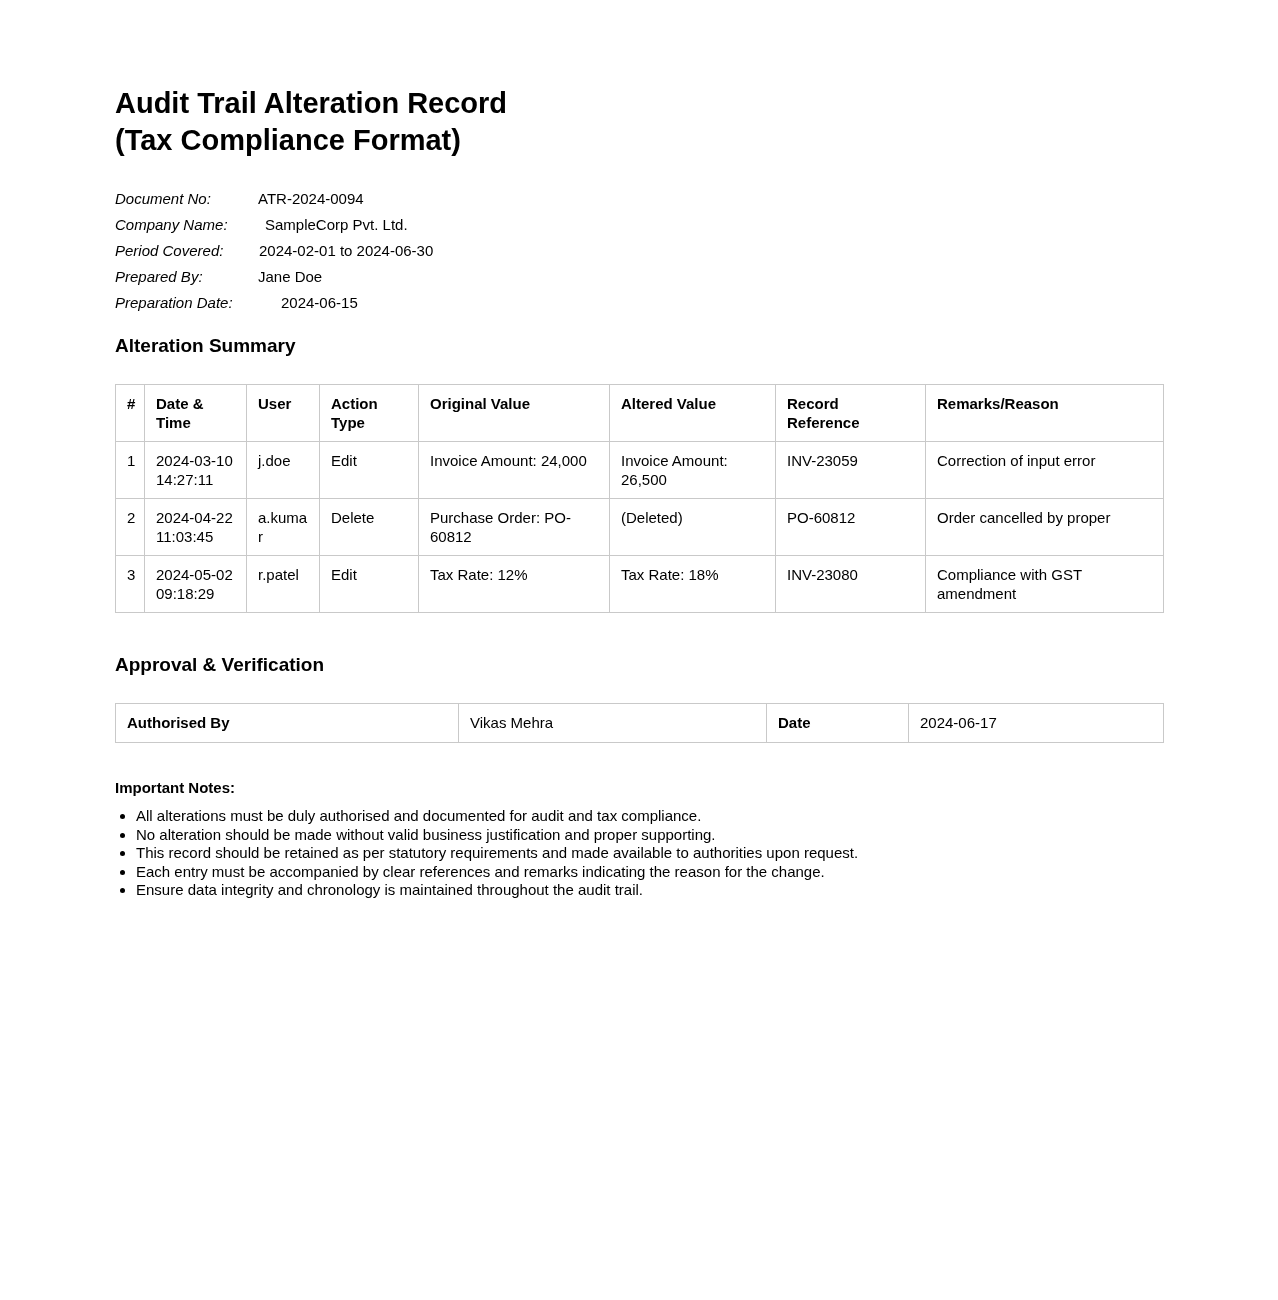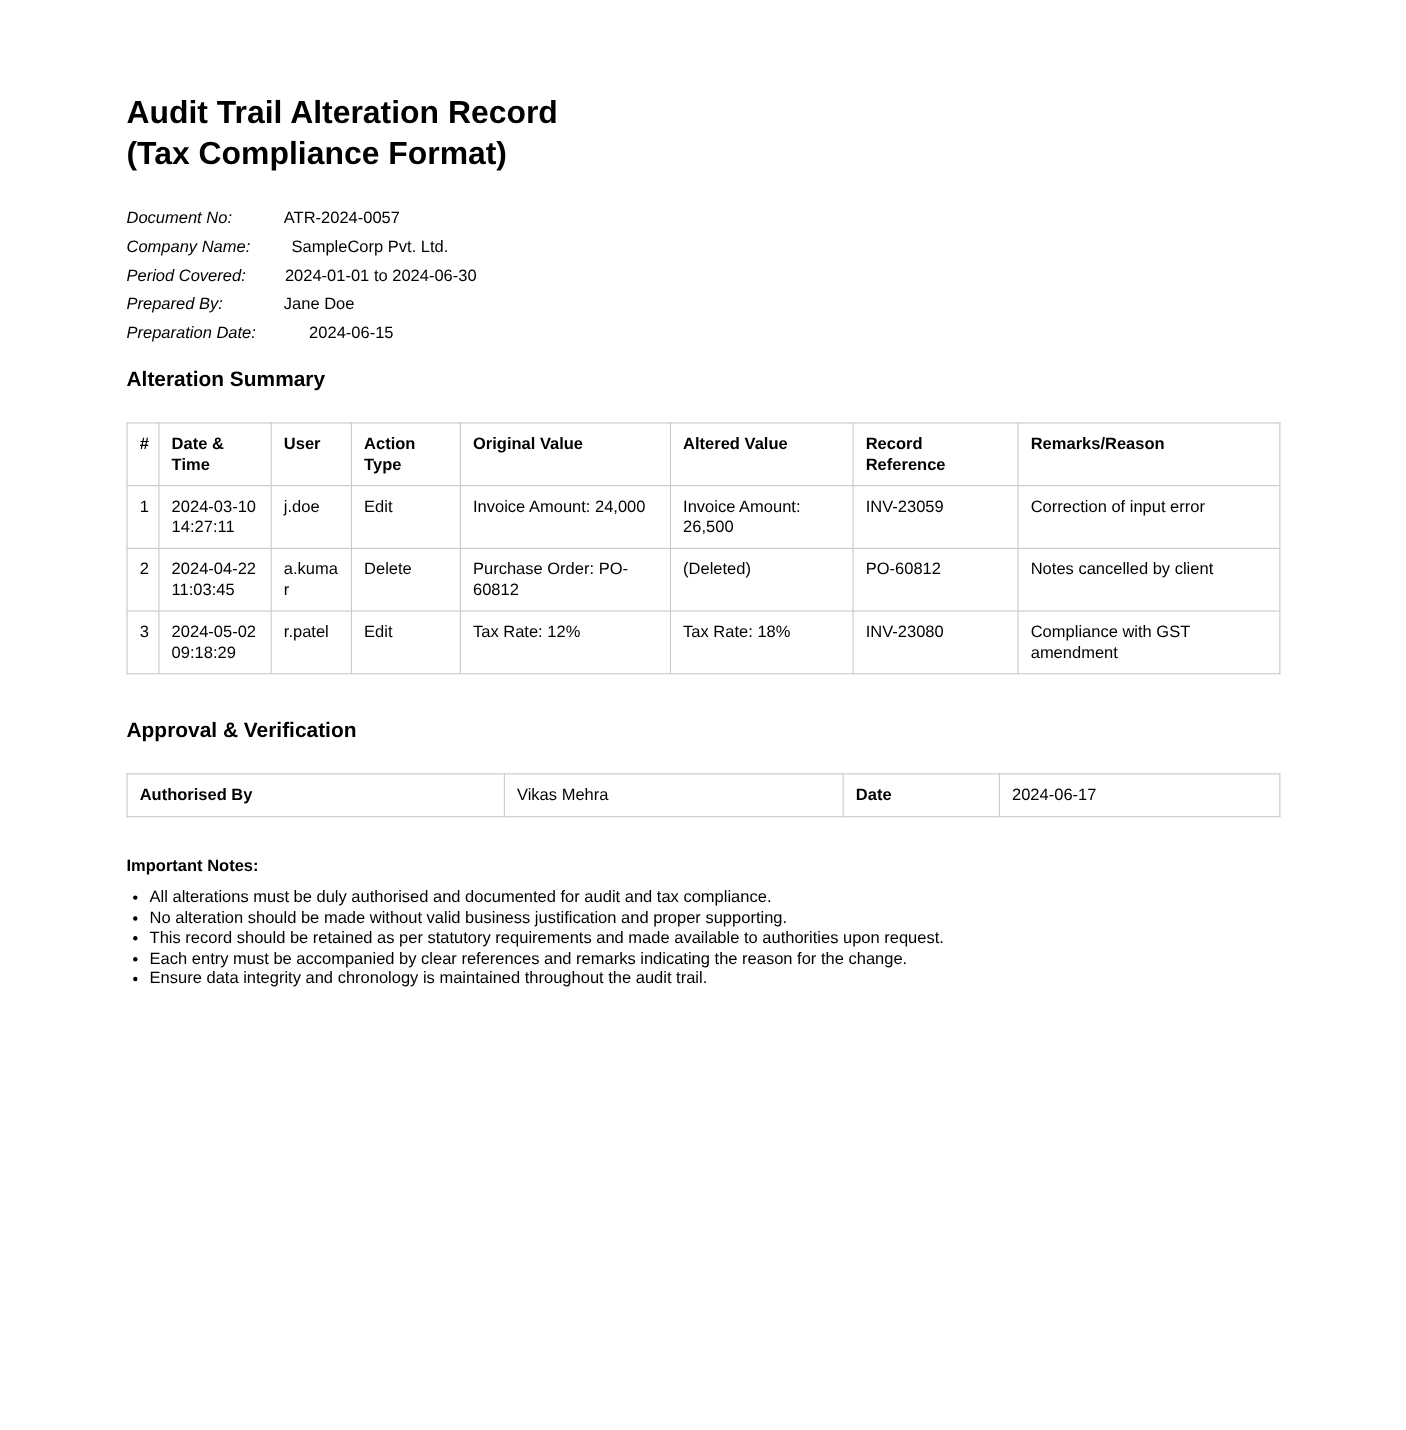--- a/index.html
+++ b/index.html
@@ -83,29 +83,29 @@
 <div class="page">
 
   <h1 class="title">
     <span class="title-line">Audit Trail Alteration Record</span>
     <span class="title-line">(Tax Compliance Format)</span>
   </h1>
 
   <div class="meta">
     <div class="meta-row">
       <span class="meta-label">Document No:</span>
-      <span class="meta-value" style="margin-left:0">ATR-2024-0057</span>
+      <span class="meta-value" style="margin-left:0">ATR-2024-0094</span>
     </div>
     <div class="meta-row">
       <span class="meta-label">Company Name:</span>
       <span class="meta-value" style="margin-left:7px">SampleCorp Pvt. Ltd.</span>
     </div>
     <div class="meta-row">
       <span class="meta-label">Period Covered:</span>
-      <span class="meta-value" style="margin-left:1px">2024-01-01 to 2024-06-30</span>
+      <span class="meta-value" style="margin-left:1px">2024-02-01 to 2024-06-30</span>
     </div>
     <div class="meta-row">
       <span class="meta-label">Prepared By:</span>
       <span class="meta-value" style="margin-left:0">Jane Doe</span>
     </div>
     <div class="meta-row">
       <span class="meta-label">Preparation Date:</span>
       <span class="meta-value" style="margin-left:23px">2024-06-15</span>
     </div>
   </div>
@@ -147,21 +147,21 @@
         <td>Correction of input error</td>
       </tr>
       <tr>
         <td>2</td>
         <td>2024-04-22 11:03:45</td>
         <td>a.kumar</td>
         <td>Delete</td>
         <td>Purchase Order: PO-60812</td>
         <td>(Deleted)</td>
         <td>PO-60812</td>
-        <td>Notes cancelled by client</td>
+        <td>Order cancelled by proper</td>
       </tr>
       <tr>
         <td>3</td>
         <td>2024-05-02 09:18:29</td>
         <td>r.patel</td>
         <td>Edit</td>
         <td>Tax Rate: 12%</td>
         <td>Tax Rate: 18%</td>
         <td>INV-23080</td>
         <td>Compliance with GST amendment</td>

